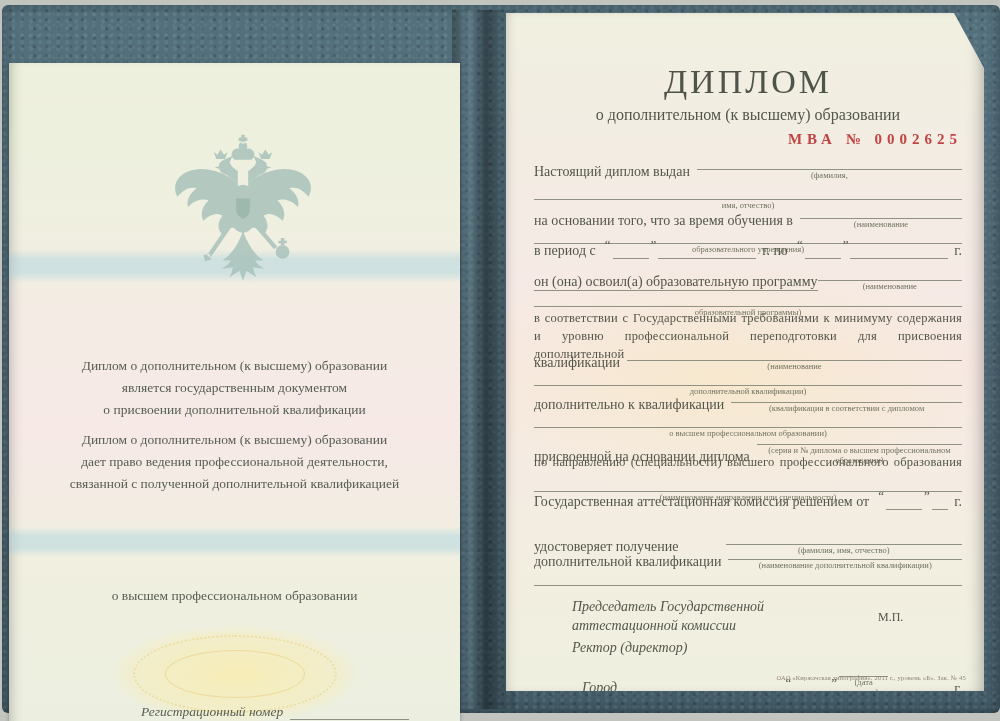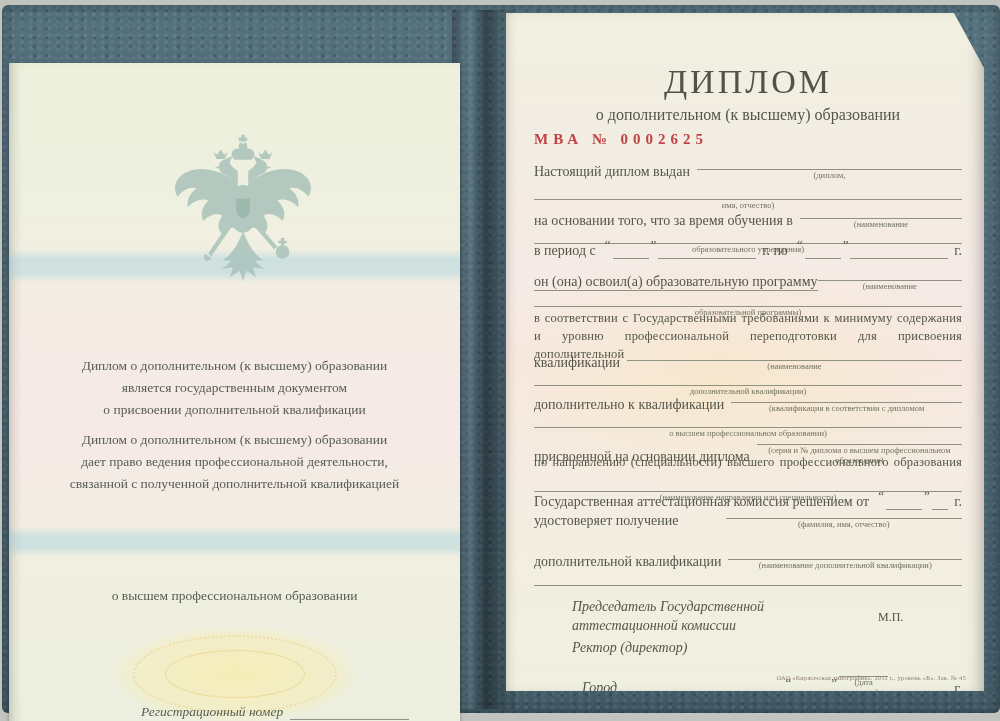--- a/index.html
+++ b/index.html
@@ -37,21 +37,21 @@
     background:radial-gradient(ellipse at center, rgba(250,236,168,.75), rgba(250,236,168,.38) 55%, rgba(250,236,168,0) 74%);}
   .rosette .e2{position:absolute;inset:9px 20px;border-radius:50%;border:2px dotted rgba(235,209,128,.55);}
   .rosette .e3{position:absolute;inset:24px 52px;border-radius:50%;border:1px solid rgba(231,203,122,.55);}
   .reg-row{position:absolute;top:641px;left:132px;width:268px;display:flex;align-items:flex-end;
     font-style:italic;font-size:13.5px;color:#565d53;}
   .reg-row .ln{flex:1;border-bottom:1px solid #8f9183;height:15px;}
   
   .rp-abs{position:absolute;left:28px;right:22px;}
   .rp-title{text-align:center;font-size:34px;letter-spacing:3px;color:#4f5349;}
   .rp-sub{text-align:center;font-size:16px;color:#53564a;}
-  .rp-serial{text-align:left;font-size:15px;font-weight:bold;letter-spacing:5px;color:#c14444;}
+  .rp-serial{text-align:right;font-size:15px;font-weight:bold;letter-spacing:5px;color:#c14444;}
   .frow{display:flex;align-items:flex-end;font-size:14px;line-height:17px;}
   .t{white-space:nowrap;padding-right:7px;}
   .bl{flex:1;display:flex;flex-direction:column;min-width:0;}
   .ln{display:block;height:16px;border-bottom:1px solid #8f9183;}
   .cap{display:block;text-align:center;font-size:8.5px;line-height:10px;color:#70725f;}
   .q{font-size:13px;padding:0 2px;transform:translateY(-6px);}
   .bshort{width:36px;border-bottom:1px solid #8f9183;height:16px;}
   .just{font-size:12.5px;line-height:18px;text-align:justify;text-align-last:justify;letter-spacing:.2px;}
   .ital{font-style:italic;font-size:14px;line-height:19px;}
   .mp{position:absolute;top:597px;left:372px;font-size:12px;}
@@ -117,21 +117,21 @@
   <div class="page page-right">
 
     <div class="rp-abs rp-title" style="top:50px;">ДИПЛОМ</div>
     <div class="rp-abs rp-sub" style="top:93px;">о дополнительном (к высшему) образовании</div>
     <div class="rp-abs rp-serial" style="top:118px;">МВА № 0002625</div>
 
     <div class="rp-abs frow" style="top:140px;">
       <span class="t">Настоящий диплом выдан</span>
       <span class="bl">
           <span class="ln"></span>
-        <span class="cap">(диплом,</span>
+        <span class="cap">(фамилия,</span>
         </span>
     </div>
     <div class="rp-abs frow" style="top:170px;">
       <span class="bl">
           <span class="ln"></span>
         <span class="cap">имя, отчество)</span>
         </span>
     </div>
 
     <div class="rp-abs frow" style="top:189px;">
@@ -225,21 +225,21 @@
 
     <div class="rp-abs frow" style="top:480px;">
       <span class="t">Государственная аттестационная комиссия решением от</span>
       <span class="q">“</span>
       <span class="bshort"></span>
       <span class="q">”</span>
       <span class="ln" style="flex:1;"></span>
       <span class="t" style="padding:0 0 0 6px;">г.</span>
     </div>
 
-    <div class="rp-abs frow" style="top:489px;gap:40px;">
+    <div class="rp-abs frow" style="top:515px;gap:40px;">
       <span class="t">удостоверяет получение</span>
       <span class="bl">
           <span class="ln"></span>
         <span class="cap">(фамилия, имя, отчество)</span>
         </span>
     </div>
     <div class="rp-abs frow" style="top:530px;">
       <span class="t">дополнительной квалификации</span>
       <span class="bl">
           <span class="ln"></span>

